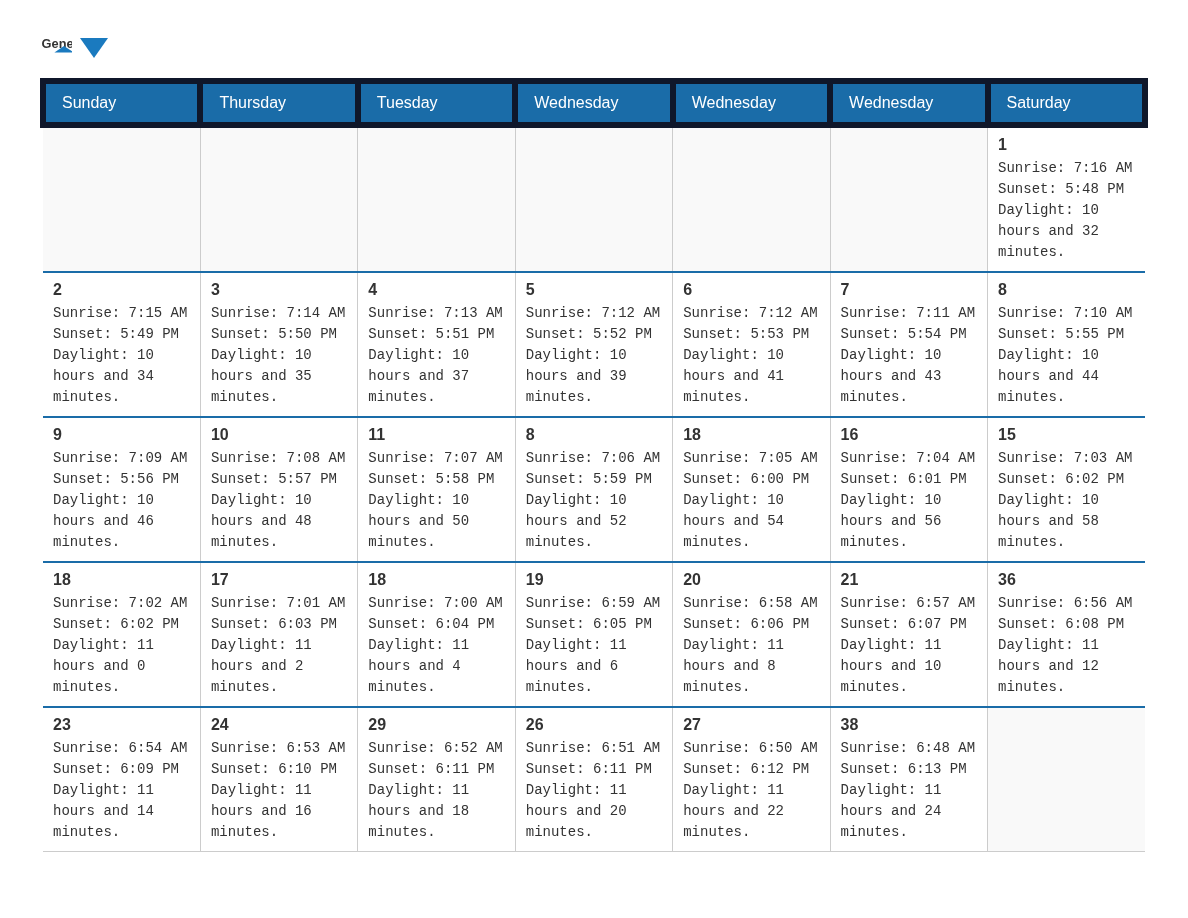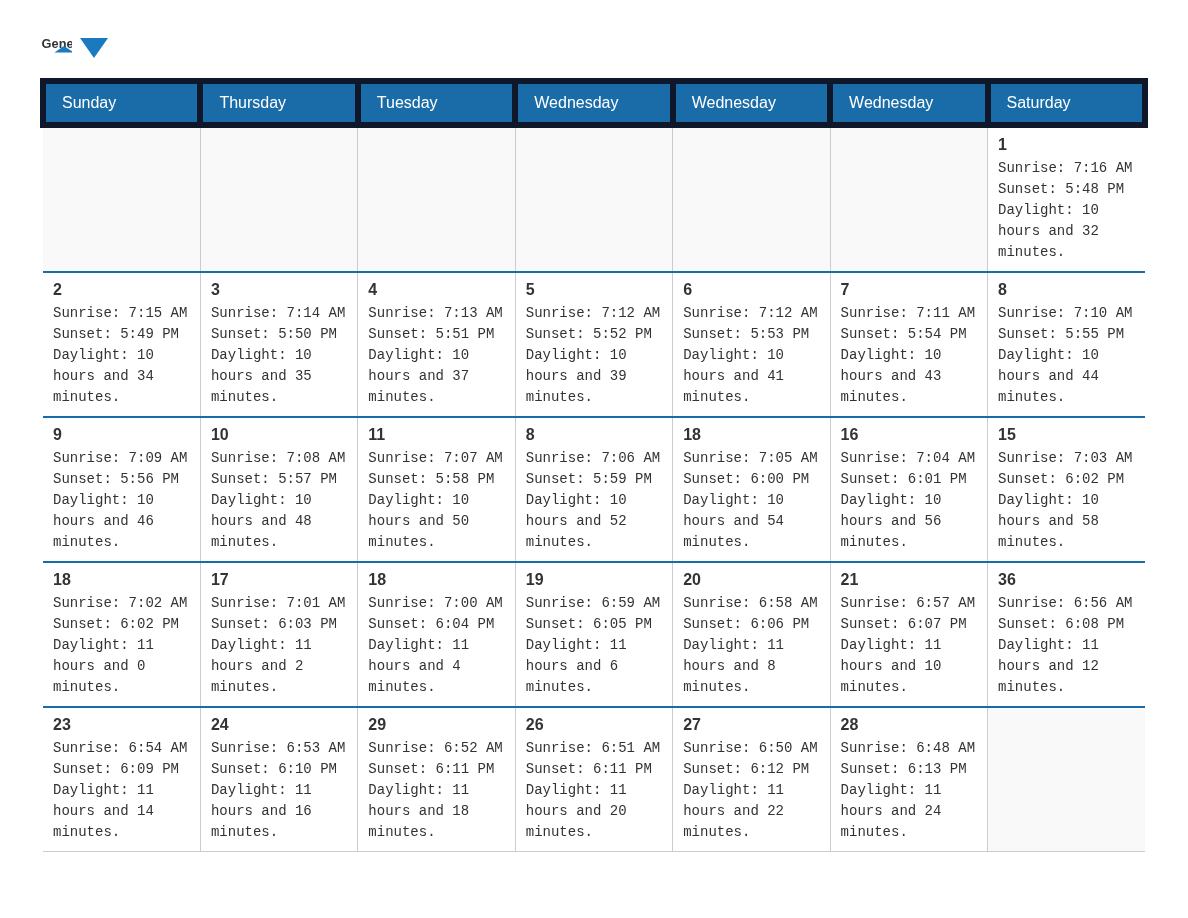--- a/index.html
+++ b/index.html
@@ -245,19 +245,19 @@
         </td>
         <td>
           <span class="day-number">26</span>
           <div class="day-info">Sunrise: 6:51 AM<br>Sunset: 6:11 PM<br>Daylight: 11 hours and 20 minutes.</div>
         </td>
         <td>
           <span class="day-number">27</span>
           <div class="day-info">Sunrise: 6:50 AM<br>Sunset: 6:12 PM<br>Daylight: 11 hours and 22 minutes.</div>
         </td>
         <td>
-          <span class="day-number">28</span>
+          <span class="day-number">38</span>
           <div class="day-info">Sunrise: 6:48 AM<br>Sunset: 6:13 PM<br>Daylight: 11 hours and 24 minutes.</div>
         </td>
         <td class="empty-cell"></td>
       </tr>
     </tbody>
 </table>
 
 </body></html>

